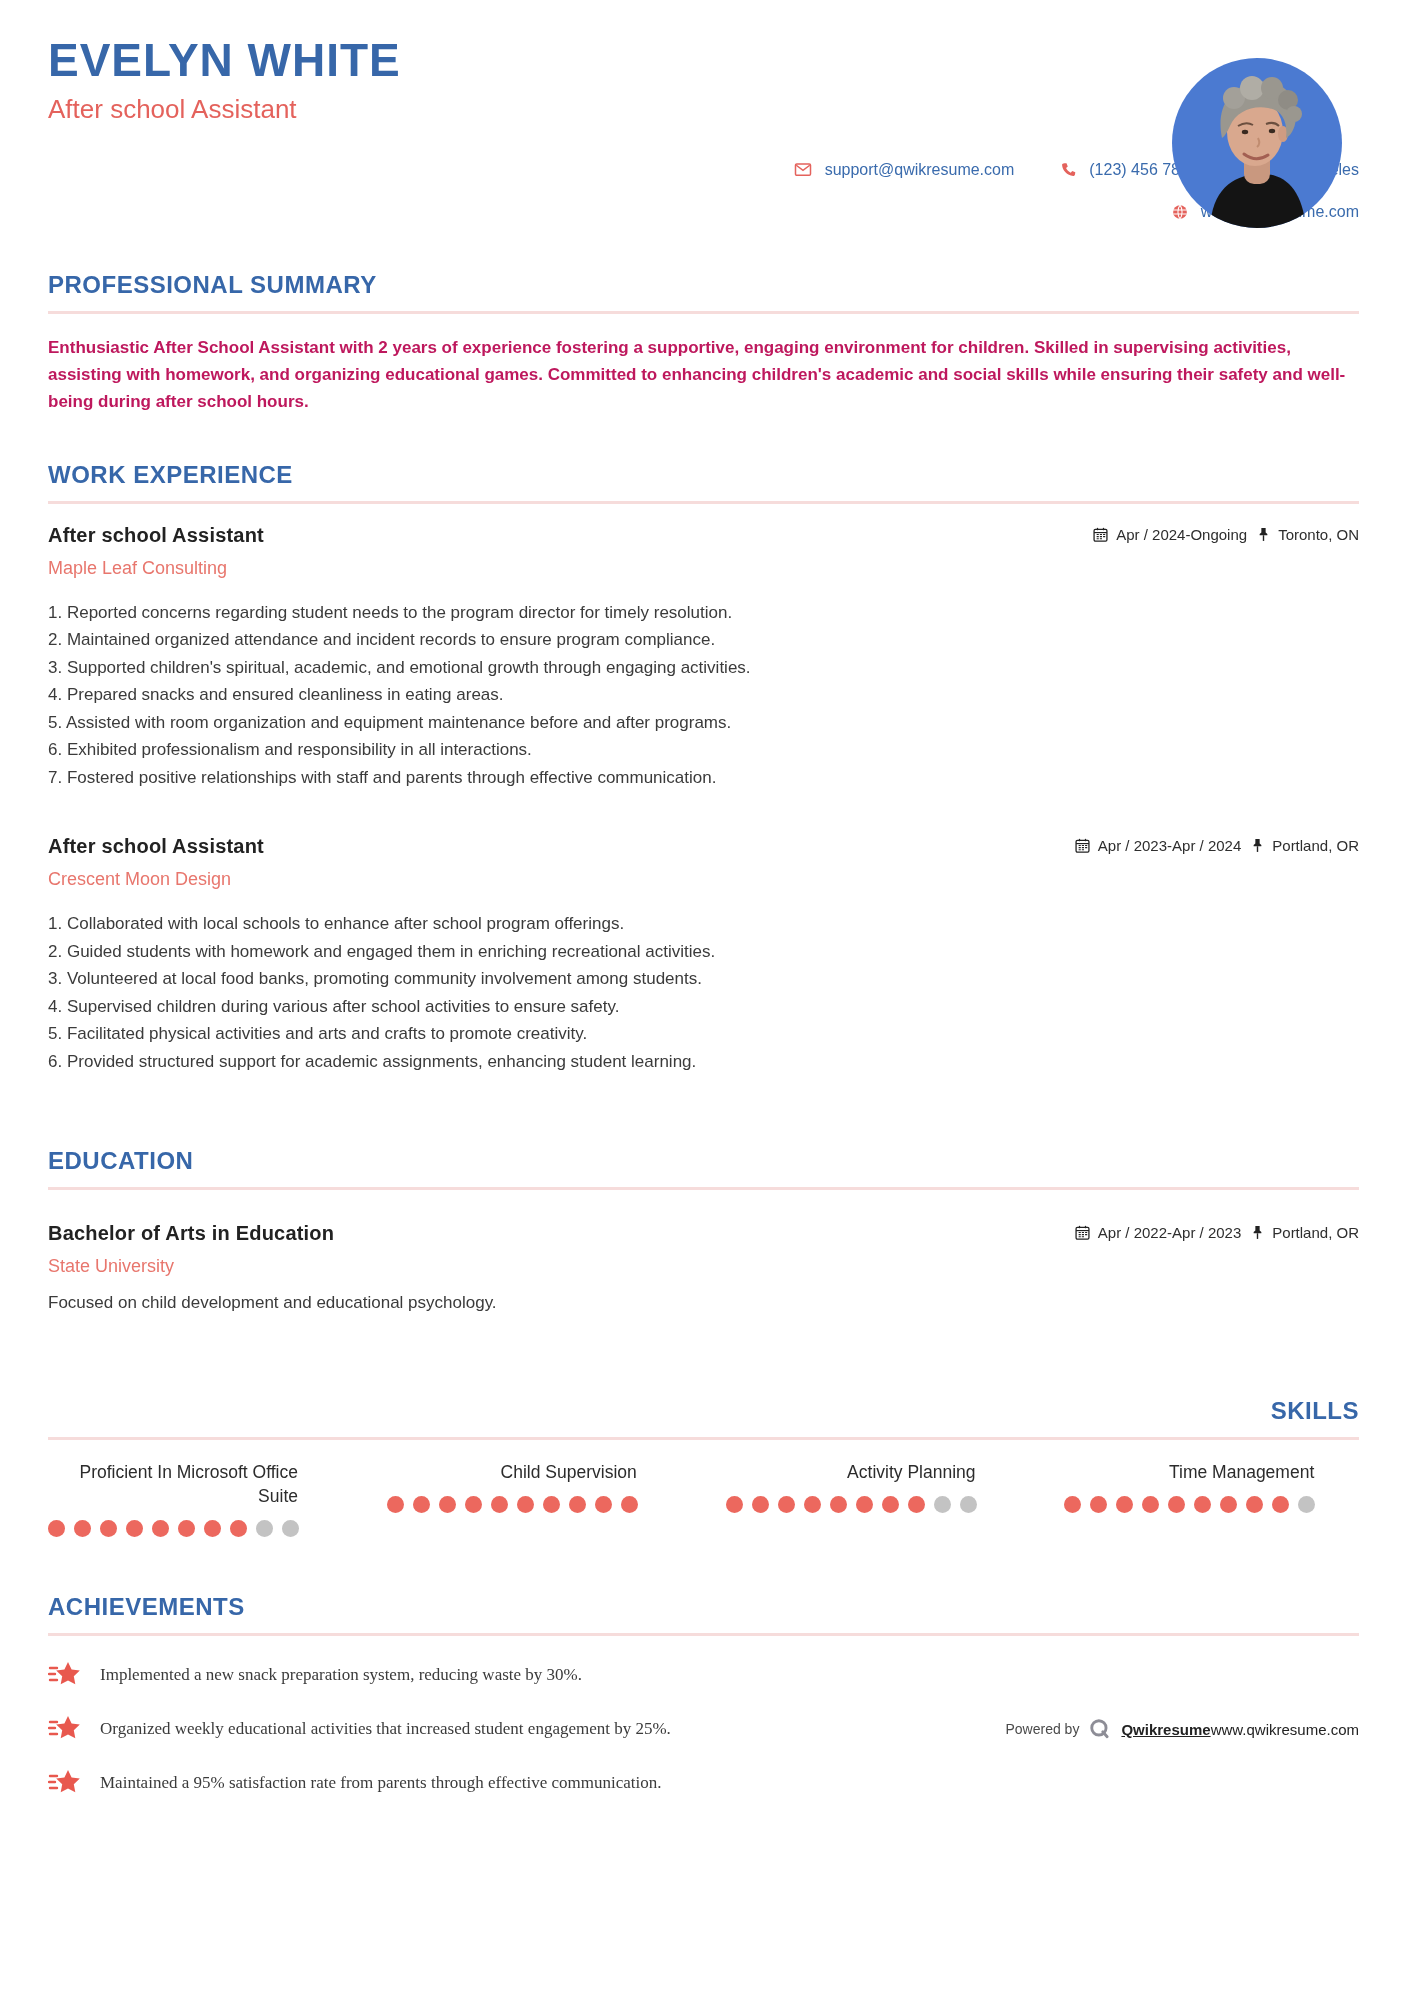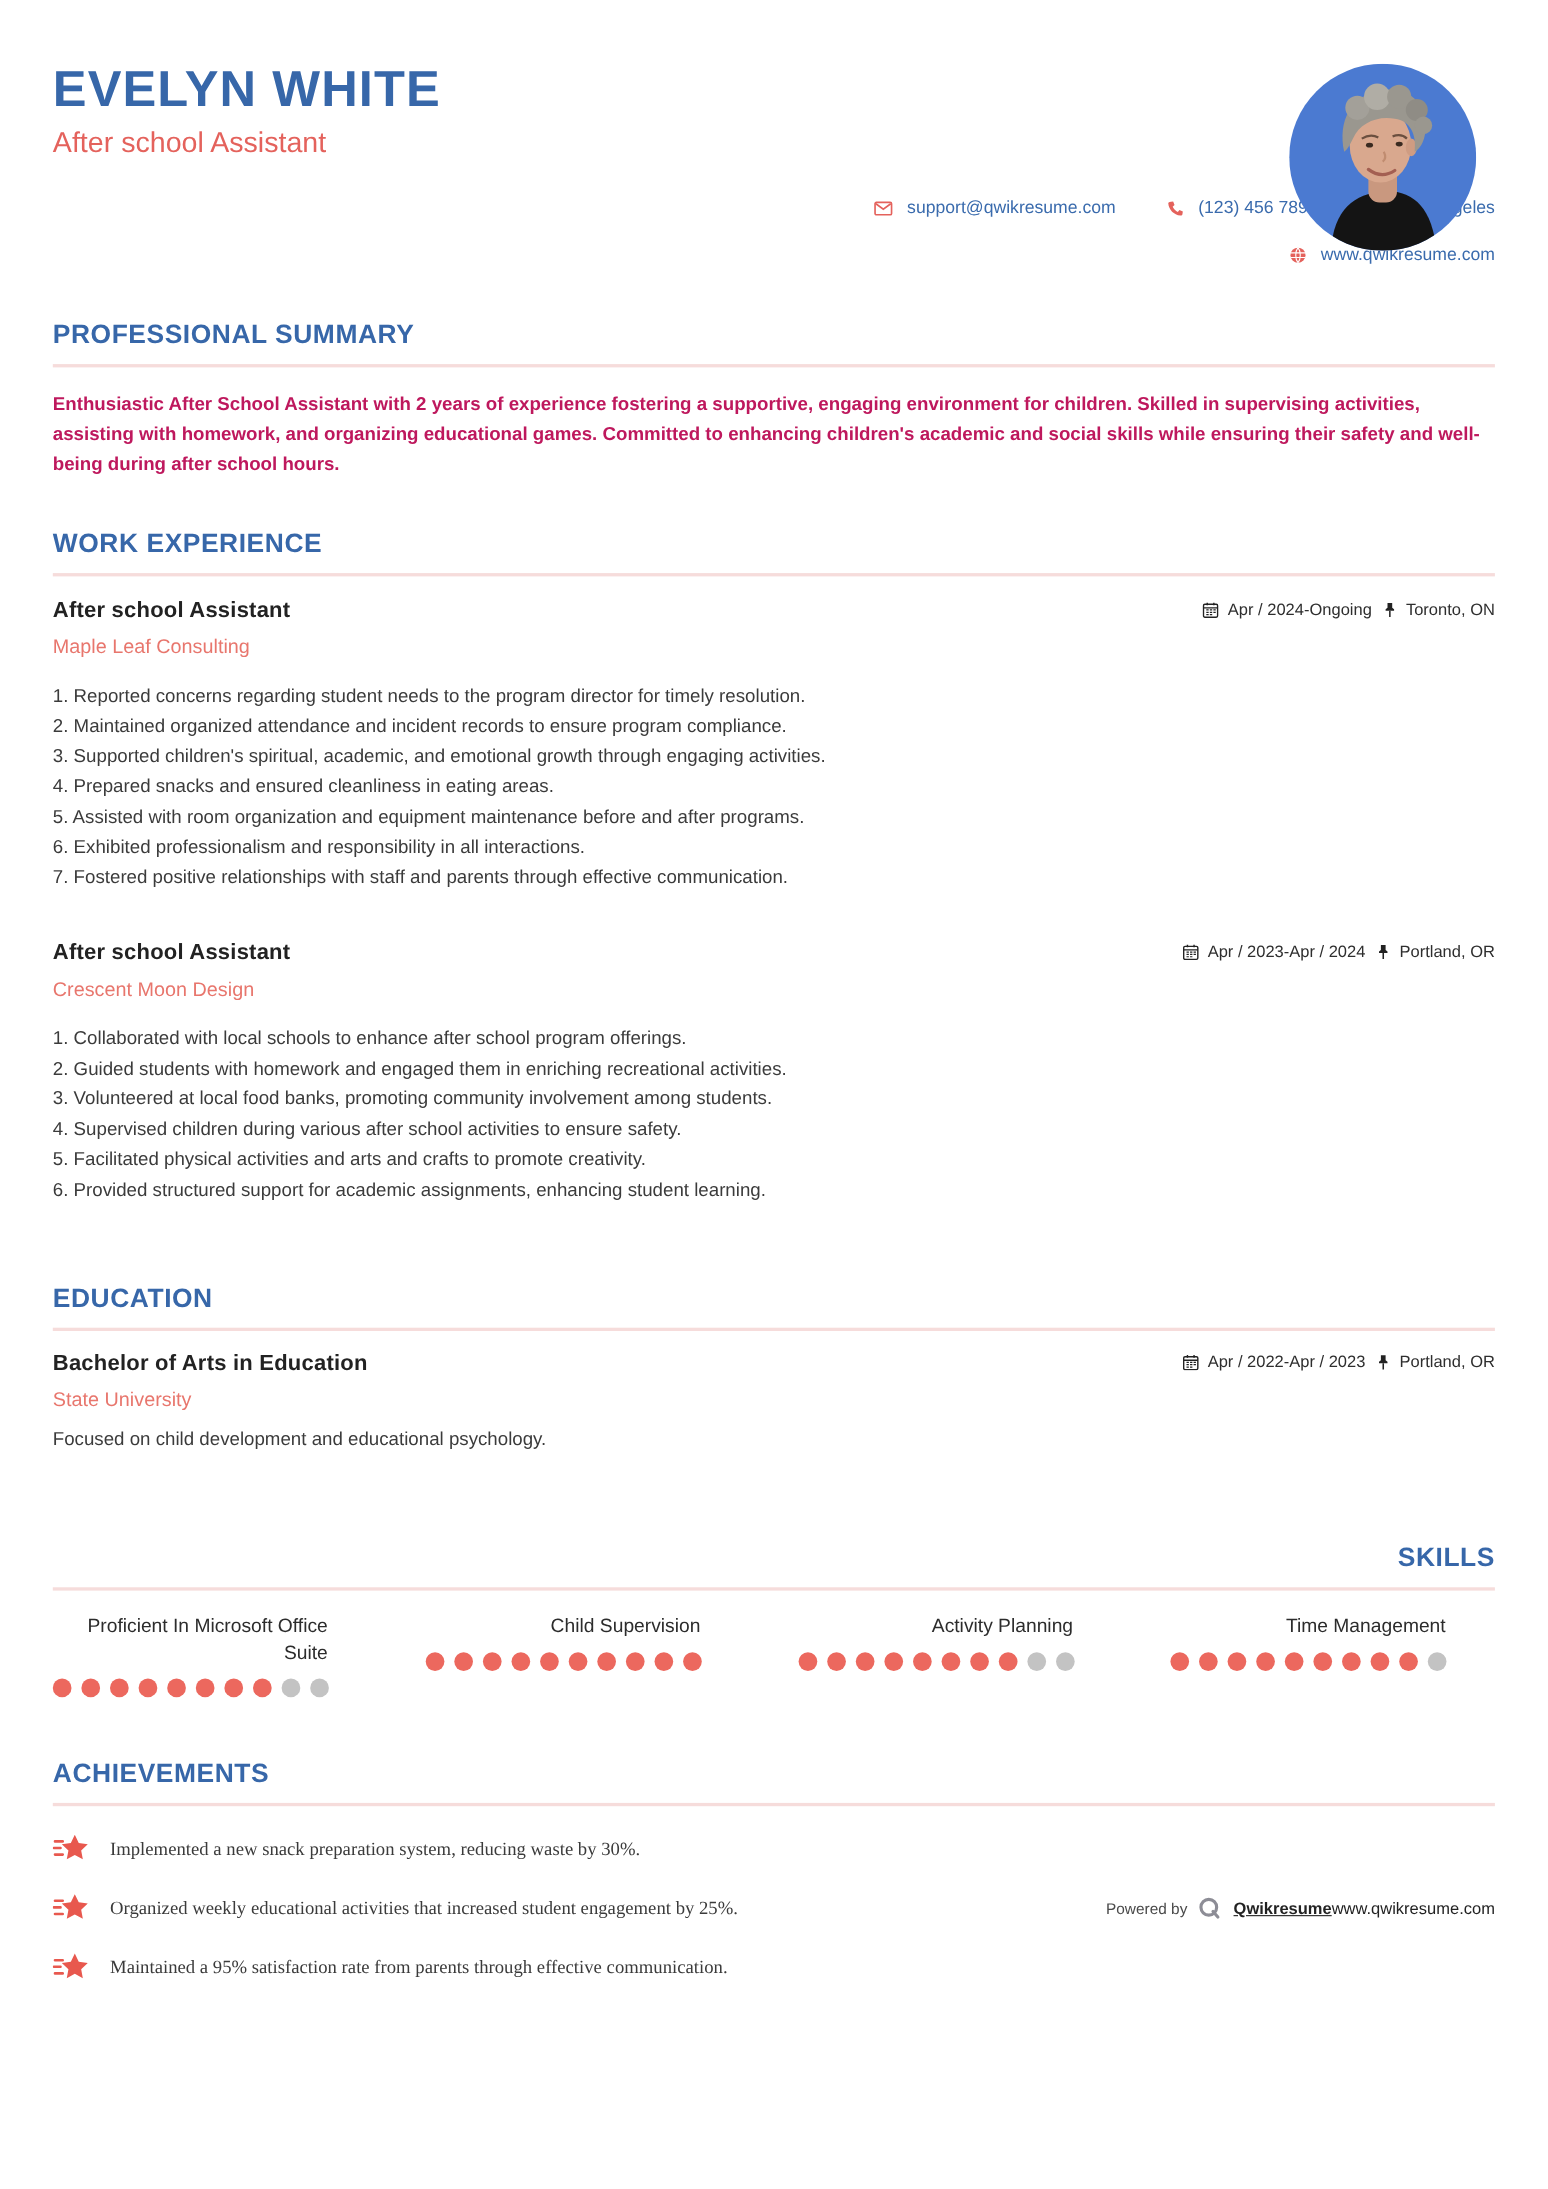--- a/index.html
+++ b/index.html
@@ -4,21 +4,21 @@
 <style>
   * { margin:0; padding:0; box-sizing:border-box; }
   html,body { width:1407px; height:1990px; }
   body {
     position:relative;
     background:#ffffff;
     font-family:"Liberation Sans", sans-serif;
     color:#3d3d3d;
     overflow:hidden;
   }
-  .page { padding:56px 48px 0 48px; position:relative; }
+  .page { padding:36px 48px 0 48px; position:relative; }
 
   
   .name {
     color:#3767a9; font-size:46px; font-weight:bold; letter-spacing:1px; line-height:1.08;
   }
   .job-subtitle { color:#e4625c; font-size:26px; margin-top:8px; }
   .contact-rows { margin-top:36px; display:flex; flex-direction:column; gap:24px;align-items:flex-end; }
   .contact-row { display:flex; align-items:center; gap:46px; }
   .contact-item { display:flex; align-items:center; gap:13px; }
   .contact-item .txt { color:#3a6bad; font-size:16px; text-decoration:none; }
@@ -42,21 +42,21 @@
   .job-title { font-size:20px; color:#222222; font-weight:bold; letter-spacing:0.2px; }
   .job-company { margin-top:11px; font-size:18px; color:#e8766d; }
   .job-meta { display:flex; flex-direction:row; align-items:flex-end; gap:10px; padding-top:2px; }
   .meta-line { display:flex; align-items:center; gap:8px; font-size:15px; color:#2e2e2e; }
 
   ol.bullets { margin-top:20px; list-style:none; counter-reset:n; }
   ol.bullets li { counter-increment:n; font-size:17px; line-height:27.5px; color:#3b3b3b; }
   ol.bullets li::before { content:counter(n) ". "; }
 
   .education-section { margin-top:72px; }
-  .edu-entry { margin-top:18px; }
+  .edu-entry { margin-top:32px; }
   .edu-desc { margin-top:16px; font-size:17px; color:#3b3b3b; }
 
   .skills-section { margin-top:84px;text-align:right; }
   .skills-grid { margin-top:20px; display:grid; grid-template-columns:repeat(4, 1fr); column-gap:44px; }
   .skill-label { font-size:17.5px; color:#2c2c2c; line-height:24px; max-width:250px; }
   .skill-dots { margin-top:12px; display:flex; gap:9px; }
   .dot { width:17px; height:17px; border-radius:50%; background:#c3c3c3; display:inline-block; }
   .dot.filled { background:#ec685e; }
 
   .ach-section { margin-top:56px; }

